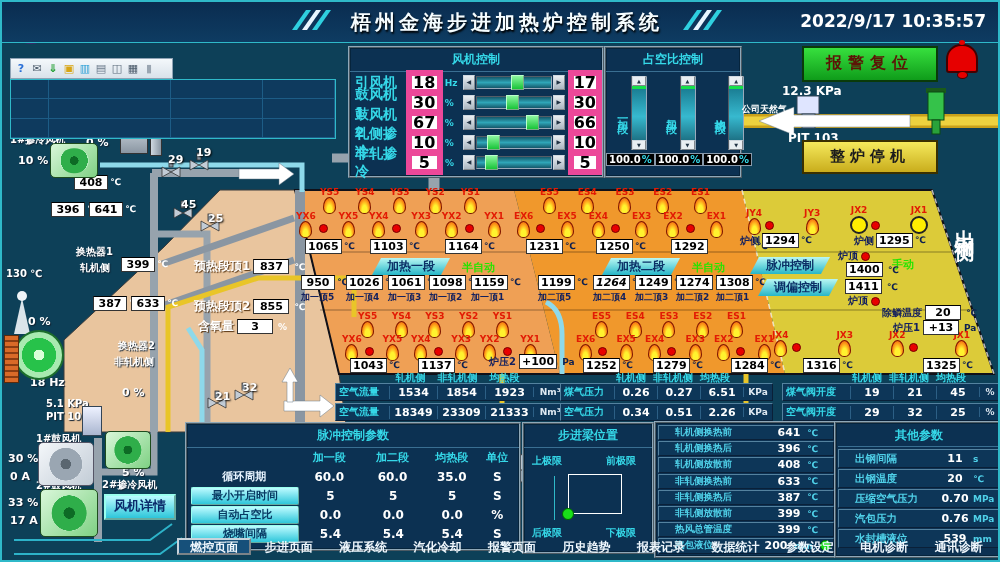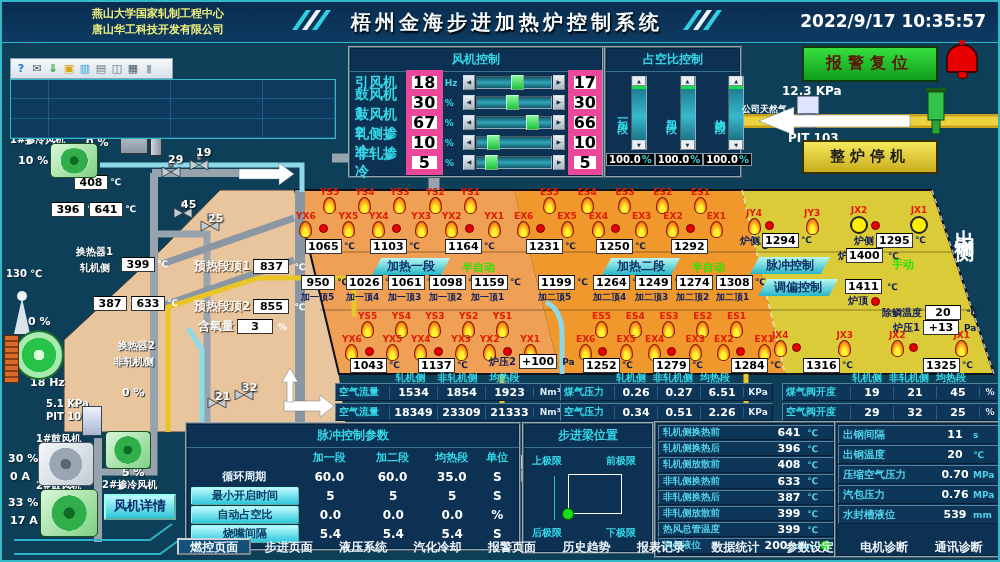--- a/index.html
+++ b/index.html
@@ -154,21 +154,21 @@
              height:16px;line-height:15px;cursor:pointer;}
   
   #beampanel{left:520px;top:420px;width:128px;height:128px;}
   .beamlbl{position:absolute;color:#35d8e8;font-size:10px;font-weight:bold;}
   .beamrect{position:absolute;left:44px;top:50px;width:52px;height:38px;border:1px solid #fff;}
   .beamdot{position:absolute;left:38px;top:84px;width:10px;height:10px;border-radius:50%;background:#19e019;border:1px solid #060;}
   .beamline{position:absolute;left:30px;top:52px;width:1px;height:44px;background:#2fb9c9;}
   
   #heattable{left:652px;top:419px;width:176px;height:129px;padding:2px;}
   .hrow{display:flex;align-items:center;height:13.2px;background:#0d3658;border:1px solid;
-        border-color:#54829f #0a2038 #0a2038 #54829f;margin-bottom:1px;}
+        border-color:#54829f #0a2038 #0a2038 #54829f;margin-bottom:1px;padding-left:12px;}
   .hlabel{flex:1;color:#4fd0e8;font-size:9.5px;font-weight:bold;padding-left:4px;}
   .hval{width:36px;color:#fff;font-size:11px;font-weight:bold;text-align:center;}
   .hunit{width:26px;color:#4fd0e8;font-size:9px;font-weight:bold;}
   .gdot{width:9px;height:9px;border-radius:50%;background:#19e019;border:1px solid #060;margin-right:2px;}
   #othertable{left:832px;top:419px;width:162px;height:129px;padding:2px;}
   #othertable .ptitle{border-bottom:1px solid #3a6f92;margin-bottom:2px;padding:2px 0;}
   #othertable .hrow{height:17px;}
   #othertable .hlabel{font-size:10.5px;}
   
   .nav{position:absolute;left:175px;bottom:3px;right:2px;display:flex;z-index:6;}
@@ -260,24 +260,20 @@
     <polyline points="12,538 148,538 170,522" fill="none" stroke="#2db3c9" stroke-width="2"></polyline>
     <polyline points="12,552 158,552 180,536" fill="none" stroke="#2db3c9" stroke-width="2"></polyline>
     <polygon points="906,530 926,516 938,516 918,530" fill="#2db3c9"></polygon>
     <polygon points="936,534 956,520 968,520 948,534" fill="#2db3c9"></polygon>
     <polyline points="870,545 980,545 998,530" fill="none" stroke="#2db3c9" stroke-width="2"></polyline>
   </svg>
 
   <div class="hdr"></div>
   <div class="logo1"></div>
   <div class="logo2"></div>
-  <div class="org">
-    <div>燕山大学国家轧制工程中心</div>
-    <div>唐山华工科技开发有限公司</div>
-  </div>
   <div class="slashes" id="slashL"><span></span><span></span><span></span></div>
   <div class="title">梧州金海步进加热炉控制系统</div>
   <div class="slashes" id="slashR"><span></span><span></span><span></span></div>
   <div class="clock">2022/9/17 10:35:57</div>
 
   <div class="tbar">
 
   <span class="ticon" title="help-icon" style="color: rgb(42, 111, 214);">?</span>
       <span class="ticon" title="mail-icon" style="color: rgb(74, 90, 106);">✉</span>
       <span class="ticon" title="download-icon" style="color: rgb(31, 158, 47);">⇓</span>
@@ -860,21 +856,21 @@
         <div class="tcol">
           <div style="display:flex;">
             <span class="vbox">1199</span>
             <span class="u">℃</span>
           </div>
           <span class="mlabel">加二顶5</span>
         </div>
       </div>
       <div class="tpos" style="left: 591px;">
         <div class="tcol">
-          <div style="display:flex;">
+          <div style="display:flex;font-style:italic;">
             <span class="vbox">1264</span>
             <span class="u">℃</span>
           </div>
           <span class="mlabel">加二顶4</span>
         </div>
       </div>
       <div class="tpos" style="left: 633px;">
         <div class="tcol">
           <div style="display:flex;">
             <span class="vbox">1249</span>
@@ -941,21 +937,21 @@
   <div class="mode" id="mode-z1">半自动</div>
   <div class="zbtn" id="btn-z2">加热二段</div>
   <div class="mode" id="mode-z2">半自动</div>
   <div class="zbtn" id="btn-pulse">脉冲控制</div>
   <div class="zbtn" id="btn-bias">调偏控制</div>
   <div class="mode" id="mode-z3">手动</div>
   <div class="dk" style="left:836px;top:247px;">
       <span>炉顶</span>
       <span class="rdot" style="margin:0;"></span>
     </div>
-  <div class="dk" style="left:836px;top:246px;padding-left:8px;">
+  <div class="dk" style="left:836px;top:260px;padding-left:8px;">
       <span class="vbox">1400</span>
       <span class="u">℃</span>
     </div>
   <div class="dk" style="left:843px;top:277px;">
       <span class="vbox">1411</span>
       <span class="u">℃</span>
     </div>
   <div class="dk" style="left:846px;top:292px;">
       <span>炉顶</span>
       <span class="rdot" style="margin:0;"></span>
@@ -1226,20 +1222,21 @@
       </div>
       <div class="hrow">
         <span class="hlabel">汽包液位</span>
         <span class="hval">200</span>
         <span class="hunit">mm</span>
         <span class="gdot"></span>
       </div>
     </div>
 
   <div class="panel" id="othertable">
+    <div class="ptitle">其他参数</div>
     <div>
 
     <div class="hrow">
           <span class="hlabel">出钢间隔</span>
           <span class="hval">11</span>
           <span class="hunit">s</span>
         </div>
         <div class="hrow">
           <span class="hlabel">出钢温度</span>
           <span class="hval">20</span>

